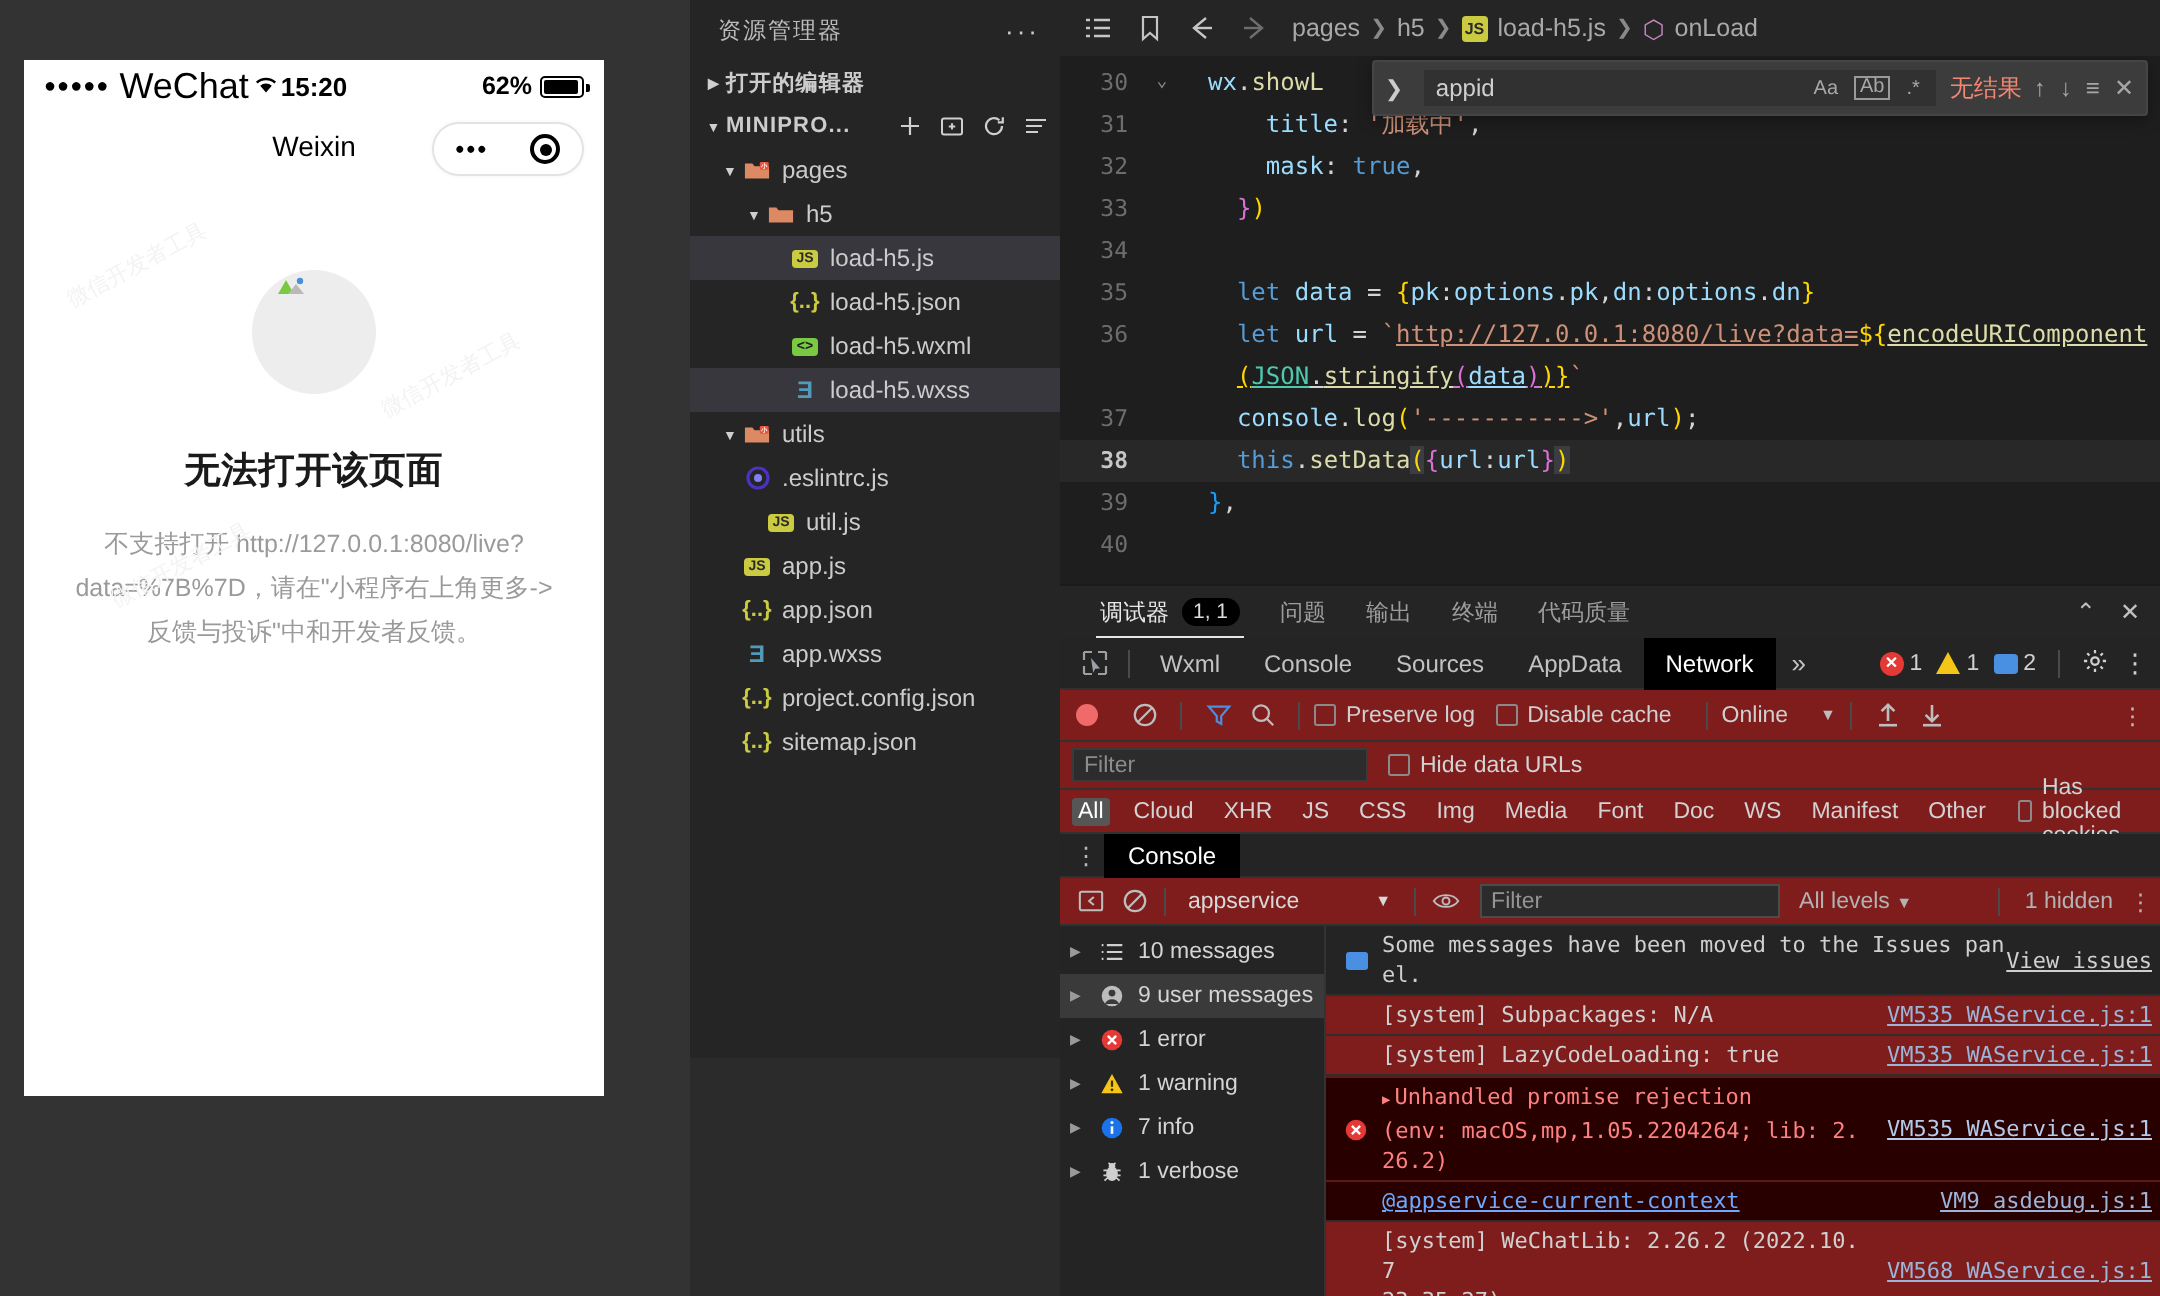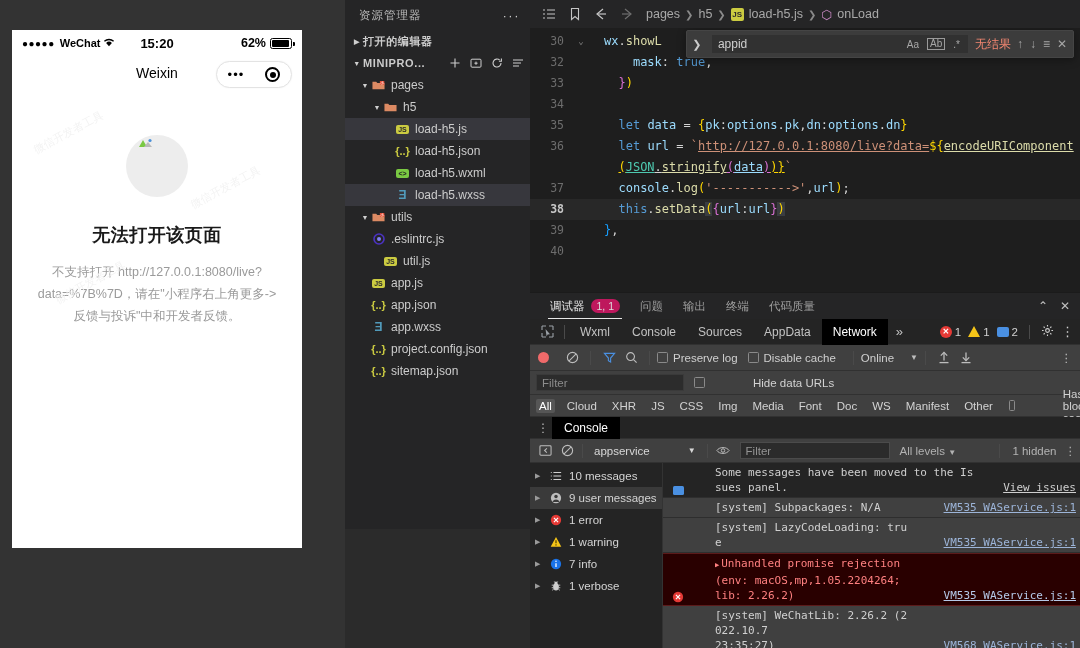--- a/index.html
+++ b/index.html
@@ -13,21 +13,21 @@
 
   
   .sim-pane { width: 345px; height: 648px; background: #333333; position: relative; flex: 0 0 345px; }
   .phone {
     position: absolute; left: 12px; top: 30px; width: 290px; height: 518px;
     background: #ffffff; overflow: hidden;
   }
   .status-bar { height: 26px; display:flex; align-items:center; padding: 0 10px; color:#000; font-size: 12.5px; font-weight:700; }
   .sb-left { display:flex; align-items:center; gap:2px; flex:1; }
   .sb-dots { letter-spacing: 0.5px; font-size:10px; }
-  .sb-carrier { font-size:11px; font-weight:700; margin-left:3px;text-align:right;}
+  .sb-carrier { font-size:18px; font-weight:400; margin-left:3px;text-align:right;}
   .wifi-glyph { font-size:12px; margin-left:1px; }
   .sb-time { font-size:13px; font-weight:700; }
   .sb-right { flex:1; display:flex; align-items:center; justify-content:flex-end; gap:4px; }
   .sb-batt-pct { font-size:12.5px; font-weight:600;}
   .batt { width:22px; height:11px; border:1.5px solid #000; border-radius:2.5px; position:relative; }
   .batt::after { content:''; position:absolute; right:-3.5px; top:3px; width:2px; height:4px; background:#000; border-radius:0 1px 1px 0;}
   .batt i { display:block; position:absolute; left:1px; top:1px; bottom:1px; width:17px; background:#000; border-radius:1px;}
 
   .nav-bar { height: 34px; display:flex; align-items:center; position:relative;padding-left:48px; }
   .nav-title { position:absolute; left:0; right:0; text-align:center; font-size:14px; color:#000; font-weight:500;}
@@ -111,24 +111,24 @@
   .fi-opts .op.box { border:1px solid #9a9a9a; line-height:10px; }
   .find-res { color:#f48771; font-size:12px; white-space:nowrap; }
   .find-btns { display:flex; gap:7px; align-items:center; color:#a6a6a6; font-size:12px;}
 
   
   .devtools { flex:0 0 356px; height:356px; background:#252526; display:flex; flex-direction:column; border-top:1px solid #1b1b1b;}
   .dt-head { height:26px; display:flex; align-items:center; gap:0; padding-left:10px; font-size:11.5px; color:#a0a0a0; flex:0 0 26px;}
   .dt-tab { padding: 0 10px; height:26px; display:flex; align-items:center; gap:6px; position:relative; color:#9d9d9d;}
   .dt-tab.active { color:#e7e7e7; }
   .dt-tab.active::after { content:''; position:absolute; left:8px; right:8px; bottom:0; height:1px; background:#e7e7e7;}
-  .dt-badge { background:#be185d; color:#ddd; border-radius:9px; padding:0 6px; font-size:10.5px; line-height:14px;}
+  .dt-badge { background:#000000; color:#ddd; border-radius:9px; padding:0 6px; font-size:10.5px; line-height:14px;}
   .dt-head-right { margin-left:auto; display:flex; gap:12px; padding-right:10px; color:#c0c0c0; font-size:12px;}
 
-  .devpanel { flex:1; background:#404040; display:flex; flex-direction:column; min-height:0;}
+  .devpanel { flex:1; background:#7f1d1d; display:flex; flex-direction:column; min-height:0;}
   .dp-tabs { height:26px; background:#242424; display:flex; align-items:center; gap:0; padding-left:4px; border-bottom:1px solid #313131; flex:0 0 26px;}
   .dp-cursor-ico { width:26px; display:flex; align-items:center; justify-content:center; color:#9aa0a6;}
   .dp-divider { width:1px; height:14px; background:#4a4a4a; margin:0 4px; }
   .dp-tab { padding:0 11px; height:26px; display:flex; align-items:center; color:#c2c2c2; font-size:12px;}
   .dp-tab.active { background:#000000; color:#ffffff; }
   .dp-more { padding:0 8px; color:#c2c2c2; font-size:13px;}
   .dp-right { margin-left:auto; display:flex; align-items:center; gap:7px; padding-right:6px; font-size:11.5px; color:#d0d0d0;}
   .cnt { display:flex; align-items:center; gap:3px; }
   .ico-err { width:12px;height:12px;border-radius:50%;background:#e53935;color:#fff;font-size:8px;display:flex;align-items:center;justify-content:center;font-weight:700;}
   .ico-warn { width:0;height:0;border-left:6px solid transparent;border-right:6px solid transparent;border-bottom:11px solid #f5c518; position:relative;}
@@ -138,21 +138,21 @@
   .rec-dot { width:11px;height:11px;border-radius:50%;background:#f06a6a; margin-right:12px;}
   .tb-ico { width:22px; display:flex; align-items:center; justify-content:center; color:#bdbdbd;}
   .tb-sep { width:1px; height:14px; background:#4a4a4a; margin:0 7px;}
   .cbx { width:11px;height:11px;border:1px solid #8a8a8a;border-radius:1.5px; display:inline-block; vertical-align:-1px; margin-right:5px;}
   .tb-item { display:flex; align-items:center; margin-right:10px; }
   .tb-sel { display:flex; align-items:center; gap:16px; }
   .tb-right { margin-left:auto; display:flex; gap:12px; padding-right:8px; color:#bdbdbd;}
 
   .net-filter { height:24px; display:flex; align-items:center; padding-left:6px; gap:10px; border-bottom:1px solid #313131; flex:0 0 24px;}
   .nf-input { width:148px; height:17px; background:#2c2c2c; border:1px solid #3a3a3a; color:#8c8c8c; font-size:11.5px; padding:0 5px; display:flex; align-items:center;}
-  .nf-cbx { display:flex; align-items:center; color:#d2d2d2; font-size:11.5px;gap:43px; }
+  .nf-cbx { display:flex; align-items:center; color:#d2d2d2; font-size:11.5px; }
 
   .net-types { height:22px; display:flex; align-items:center; gap:9px; padding-left:6px; color:#d2d2d2; font-size:11.5px; border-bottom:1px solid #313131; flex:0 0 22px;}
   .nt { padding: 1px 3px; border-radius:2px;}
   .nt.active { background:#565656; color:#fff; }
 
   .drawer-tabs { height:22px; display:flex; align-items:center; padding-left:4px; background:#242424; flex:0 0 22px; border-bottom:1px solid #313131;}
   .drawer-kebab { width:18px; text-align:center; color:#b9b9b9; font-size:12px; line-height:10px;}
   .drawer-tab { padding:0 12px; height:22px; display:flex; align-items:center; font-size:12px; color:#cfcfcf;}
   .drawer-tab.active { background:#000; color:#fff; }
 
@@ -163,21 +163,21 @@
   .ct-levels { margin-left:10px; color:#b2b2b2; }
   .ct-right { margin-left:auto; display:flex; align-items:center; gap:8px; padding-right:4px; color:#b2b2b2;}
 
   .console-body { flex:1; display:flex; min-height:0; }
   .csb { width:133px; flex:0 0 133px; background:#242424; border-right:1px solid #333; font-size:11.5px; color:#d4d4d4; padding-top:2px;}
   .csb-row { height:22px; display:flex; align-items:center; gap:6px; padding-left:5px;}
   .csb-row.sel { background:#3a3a3a; }
   .csb-arrow { color:#9a9a9a; font-size:7px; width:8px;}
   .csb-ico { width:14px; display:flex; align-items:center; justify-content:center;}
   .clog { flex:1; min-width:0; overflow:hidden; font-family:"DejaVu Sans Mono", monospace; font-size:11px; }
-  .lrow { display:flex; align-items:flex-end; padding:2px 0 2px 6px; border-bottom:1px solid #2e2e2e; min-height:18px; color:#d0d0d0; line-height:15px;gap:24px;}
+  .lrow { display:flex; align-items:center; padding:2px 0 2px 6px; border-bottom:1px solid #2e2e2e; min-height:18px; color:#d0d0d0; line-height:15px;}
   .lrow .lico { width:18px; flex:0 0 18px; display:flex; align-items:center; justify-content:center; padding-top:1px;}
   .lrow .ltxt { flex:1; min-width:0; padding-left:4px; white-space:pre-wrap; word-break:break-all;}
   .lrow .lsrc { flex:0 0 auto; padding-left:8px; padding-right:4px; color:#9cb4d8; text-decoration:underline; white-space:nowrap;}
   .lrow.issue { background:#242424; color:#cfcfcf; }
   .lrow.err { background:#290000; color:#ff8080; border-top:1px solid #5c1a1a; border-bottom:1px solid #5c1a1a;}
   .lrow.err .lsrc { color:#b5c9e8; }
   .lrow.err2 { background:#290000; color:#ff8080;}
   .lnk { color:#6ea8fe; text-decoration:underline; }
   .view-issues { color:#cfcfcf; text-decoration:underline; white-space:nowrap; padding-right:4px;}
   .tri { display:inline-block; font-size:7px; color:#ff8080; margin-right:2px;}
@@ -422,20 +422,25 @@
 
     <div class="editor">
       <div class="code">
 
         <div class="cl">
           <span class="gut">30</span>
           <span class="fold">⌄</span>
           <span class="ctxt"><span class="k-prop">wx</span><span class="k-plain">.</span><span class="k-fn">show</span><span class="k-fn">L</span></span>
         </div>
 
+        <div class="cl">
+          <span class="gut">31</span>
+          <span class="fold"></span>
+          <span class="ctxt">    <span class="k-prop">title</span><span class="k-plain">:</span> <span class="k-str">'加载中'</span><span class="k-plain">,</span></span>
+        </div>
 
         <div class="cl">
           <span class="gut">32</span>
           <span class="fold"></span>
           <span class="ctxt">    <span class="k-prop">mask</span><span class="k-plain">:</span> <span class="k-kw">true</span><span class="k-plain">,</span></span>
         </div>
 
         <div class="cl">
           <span class="gut">33</span>
           <span class="fold"></span>
@@ -794,20 +799,25 @@
                 <span class="lico">
                   <svg width="12" height="12" viewBox="0 0 14 14">
                     <circle cx="7" cy="7" r="6" fill="#e53935"></circle>
                     <path d="M4.6 4.6l4.8 4.8M9.4 4.6l-4.8 4.8" stroke="#fff" stroke-width="1.4"></path>
                   </svg>
                 </span>
                 <span class="ltxt"><span class="tri">▶</span>Unhandled promise rejection
 (env: macOS,mp,1.05.2204264; lib: 2.26.2)</span>
                 <span class="lsrc">VM535 WAService.js:1</span>
               </div>
+              <div class="lrow err2">
+                <span class="lico"></span>
+                <span class="ltxt"><span class="lnk">@appservice-current-context</span></span>
+                <span class="lsrc">VM9 asdebug.js:1</span>
+              </div>
               <div class="lrow">
                 <span class="lico"></span>
                 <span class="ltxt">[system] WeChatLib: 2.26.2 (2022.10.7
 23:35:27)</span>
                 <span class="lsrc">VM568 WAService.js:1</span>
               </div>
             </div>
         </div>
       </div>
     </div>

